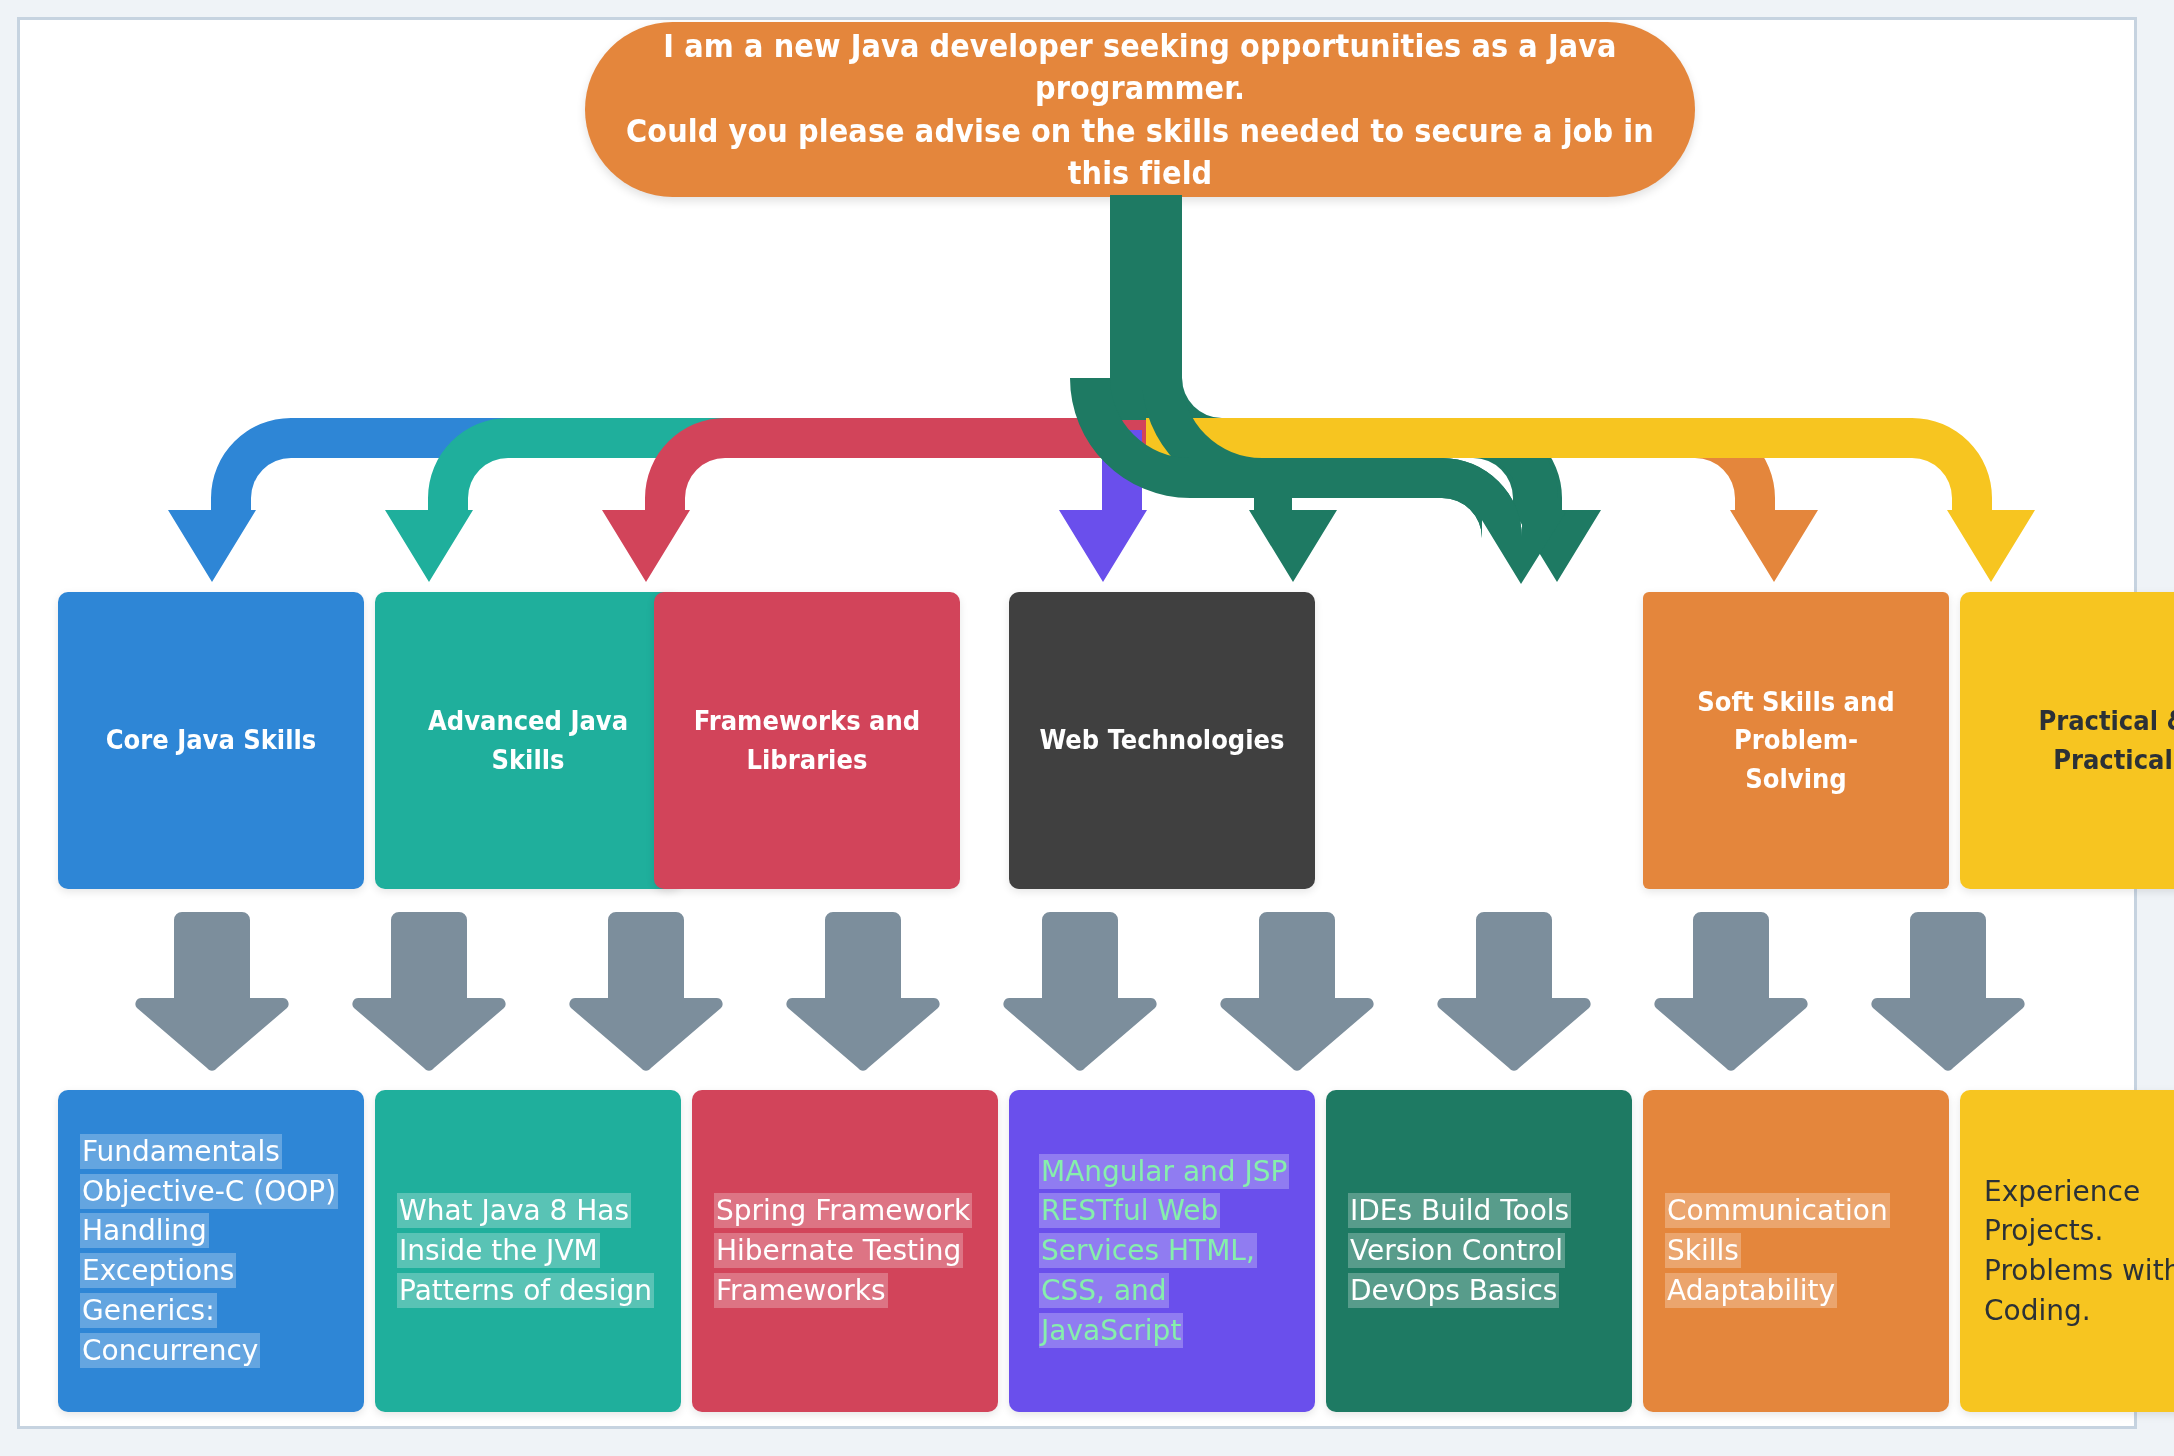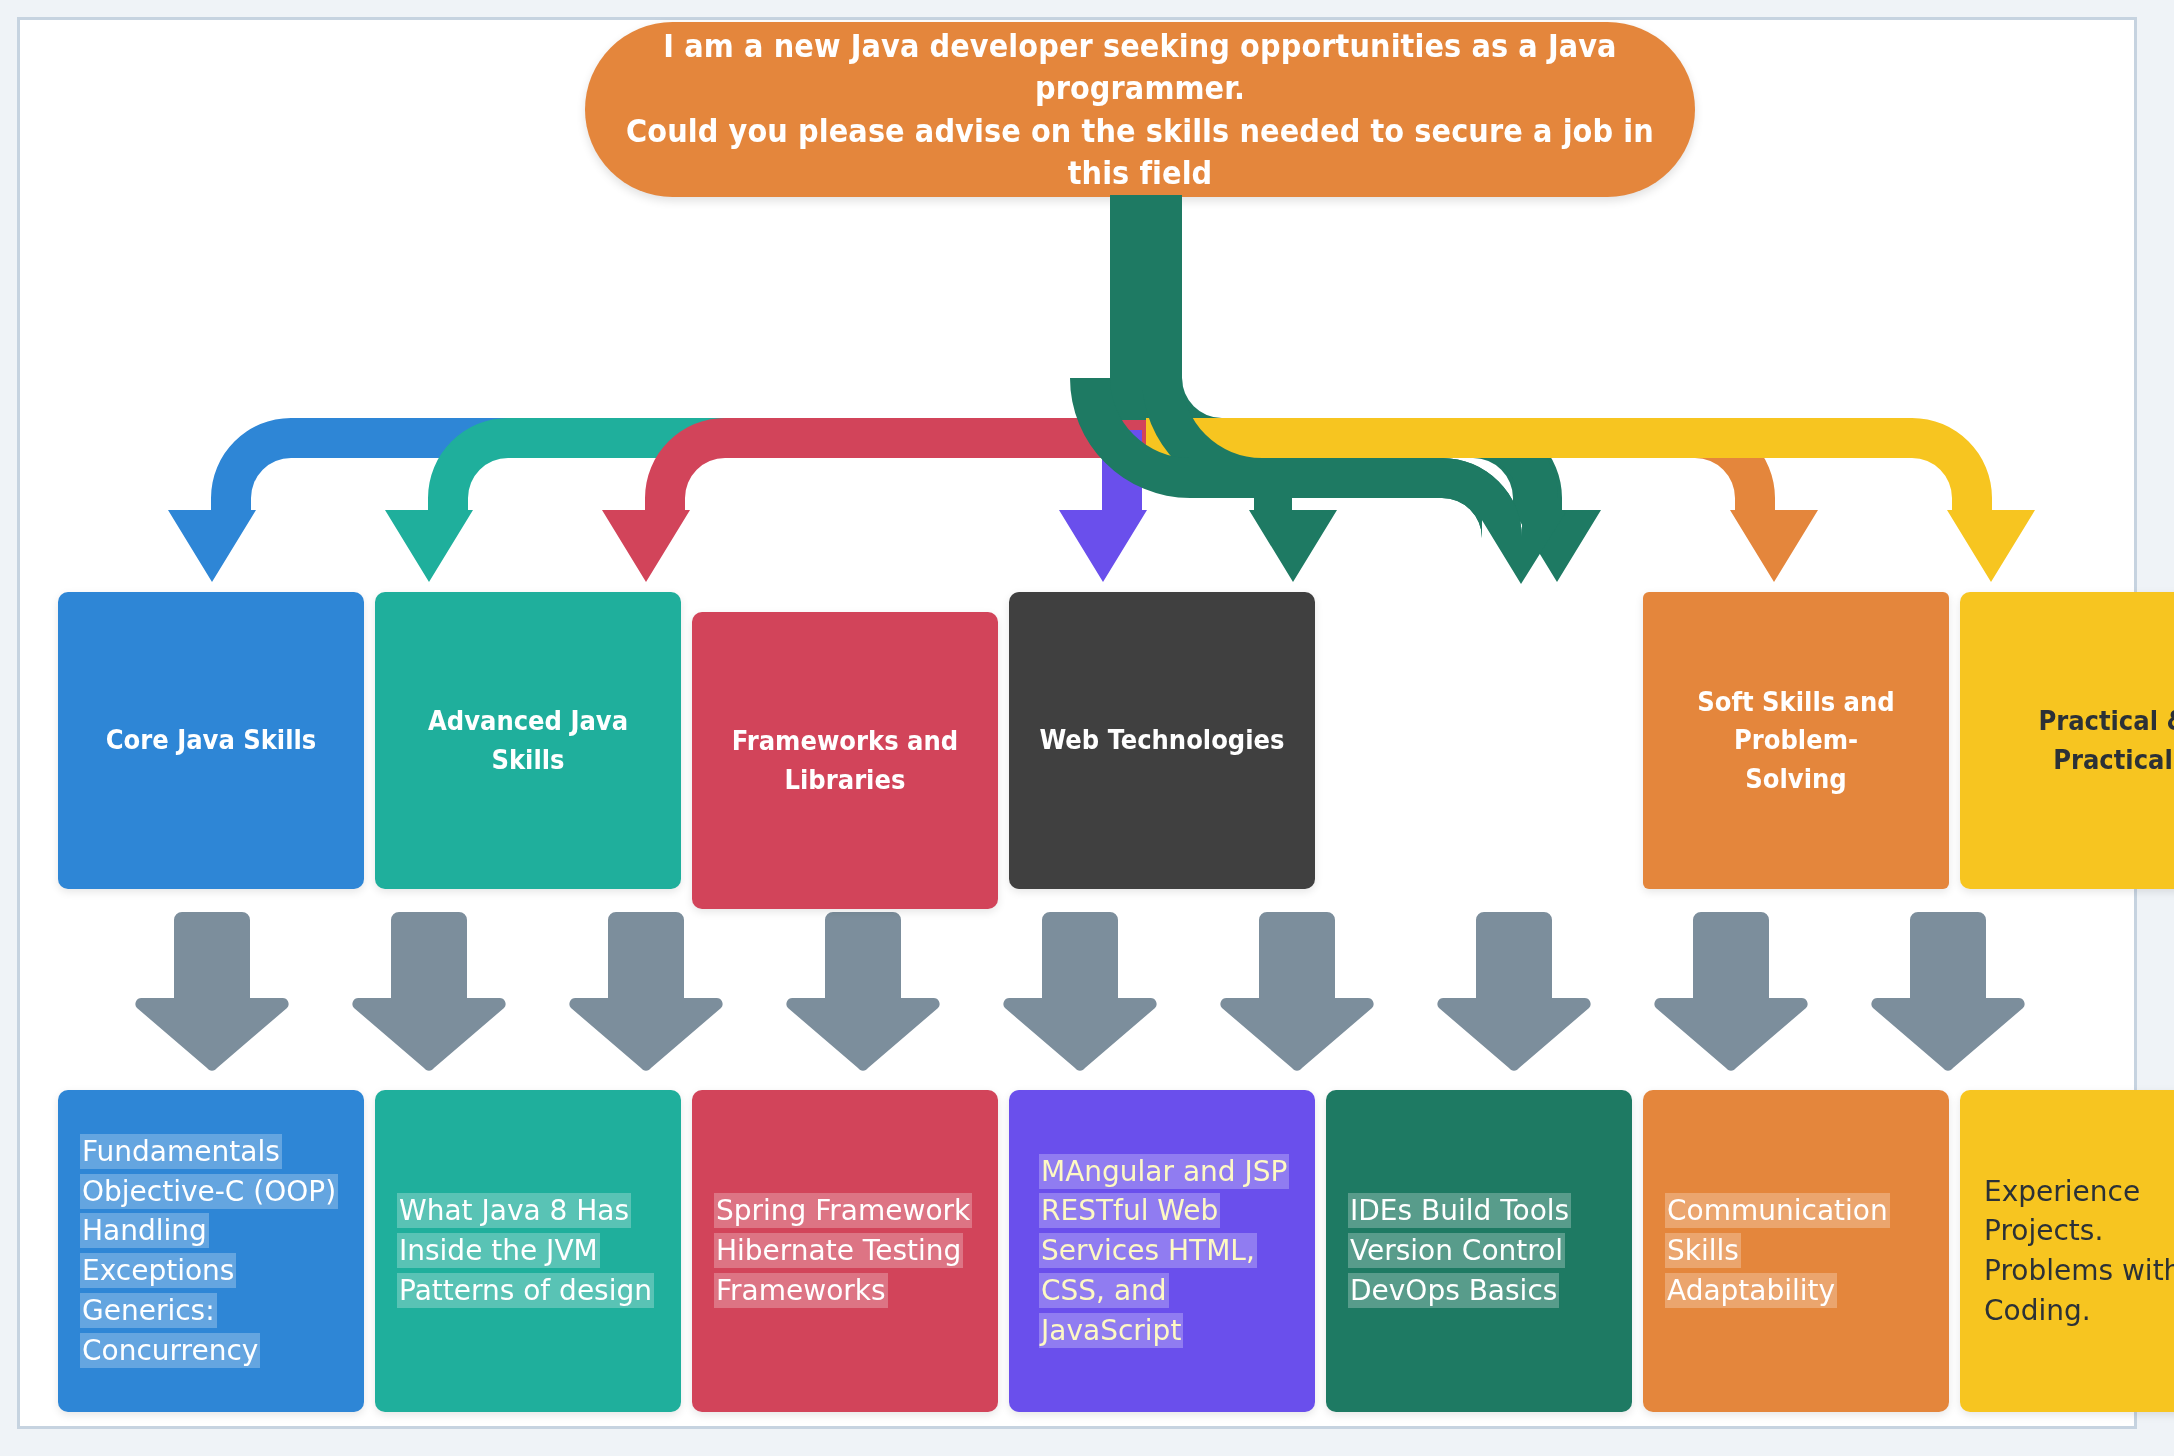--- a/index.html
+++ b/index.html
@@ -288,21 +288,21 @@
   </svg>
 
   <div class="cat-row">
     <div class="cat" style="background: rgb(46, 134, 214); left: 0px; width: 306px;">
         <div class="cat-label" style="color: rgb(255, 255, 255);">Core Java Skills</div>
       </div>
     <div class="cat" style="background: rgb(31, 175, 156); left: 317px; width: 306px;">
         <div class="cat-label" style="color: rgb(255, 255, 255);">Advanced Java
 Skills</div>
       </div>
-    <div class="cat" style="background: rgb(210, 68, 90); left: 634px; width: 306px; margin-top: 20px;">
+    <div class="cat" style="background: rgb(210, 68, 90); left: 596px; width: 306px;">
         <div class="cat-label" style="color: rgb(255, 255, 255);">Frameworks and
 Libraries</div>
       </div>
     <div class="cat" style="background: #404040; left: 951px; width: 306px;">
         <div class="cat-label" style="color: rgb(255, 255, 255);">Web Technologies</div>
       </div>
     <div class="cat" style="background: rgb(228, 134, 60); left: 1585px; width: 306px; border-radius: 6px;">
         <div class="cat-label" style="color: rgb(255, 255, 255);">Soft Skills and
 Problem-
 Solving</div>
@@ -331,21 +331,21 @@
         </div>
       </div>
     <div class="det" style="background: rgb(210, 68, 90); left: 634px; width: 306px;">
         <div class="det-list" style="color: #ffffff;">
           <div><span class="hl hl-light">Spring Framework</span></div>
           <div><span class="hl hl-light">Hibernate  Testing</span></div>
           <div><span class="hl hl-light">Frameworks</span></div>
         </div>
       </div>
     <div class="det" style="background: rgb(106, 79, 236); left: 951px; width: 306px;">
-        <div class="det-list" style="color: #fef9c3; padding-left: 8px;">
+        <div class="det-list" style="color: #86efac; padding-left: 8px;">
           <div><span class="hl hl-light">MAngular and JSP</span></div>
           <div><span class="hl hl-light">RESTful Web</span></div>
           <div><span class="hl hl-light">Services HTML,</span></div>
           <div><span class="hl hl-light">CSS, and JavaScript</span></div>
         </div>
       </div>
     <div class="det" style="background: rgb(30, 122, 99); left: 1268px; width: 306px;">
         <div class="det-list" style="color: rgb(255, 255, 255);">
           <div><span class="hl hl-light">IDEs Build Tools</span></div>
           <div><span class="hl hl-light">Version Control</span></div>

